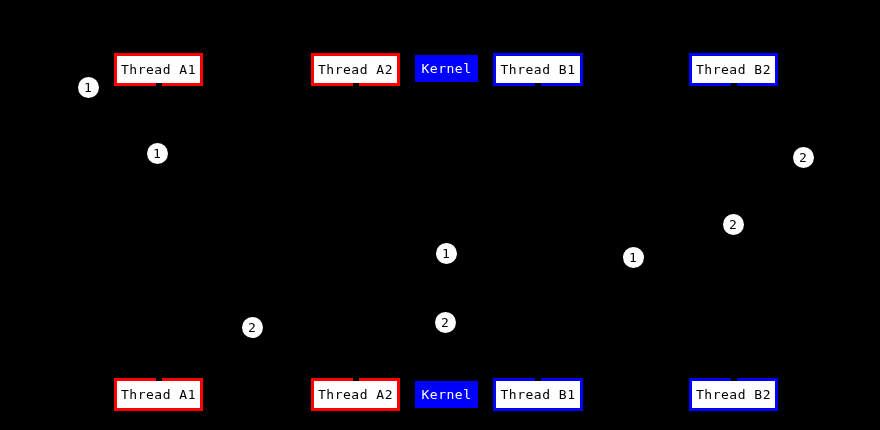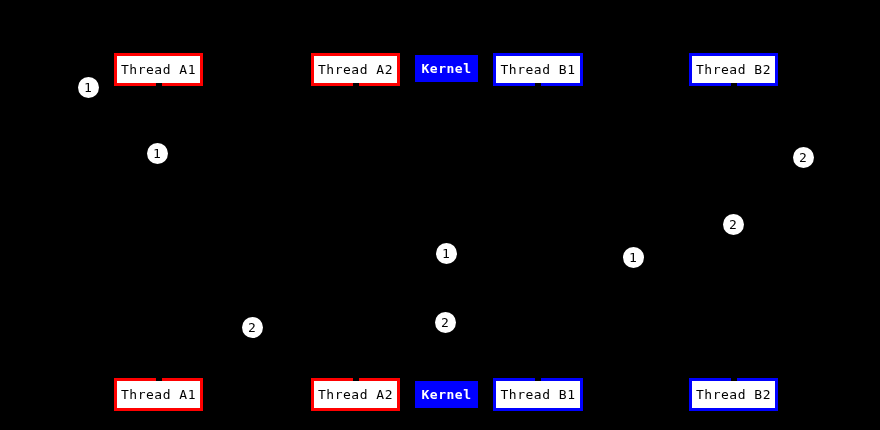--- a/index.html
+++ b/index.html
@@ -20,21 +20,20 @@
     box-sizing: border-box;
     display: flex;
     align-items: center;
     justify-content: center;
   }
   .pbox.thread {
     border: 3px solid;
   }
   .pbox.kernel {
     border: none;
-    font-weight: bold;
   }
   .plabel {
     font-size: 13px;
     letter-spacing: 0.5px;
     white-space: nowrap;
   }
   .stub {
     position: absolute;
     left: 50%;
     margin-left: -3px;

